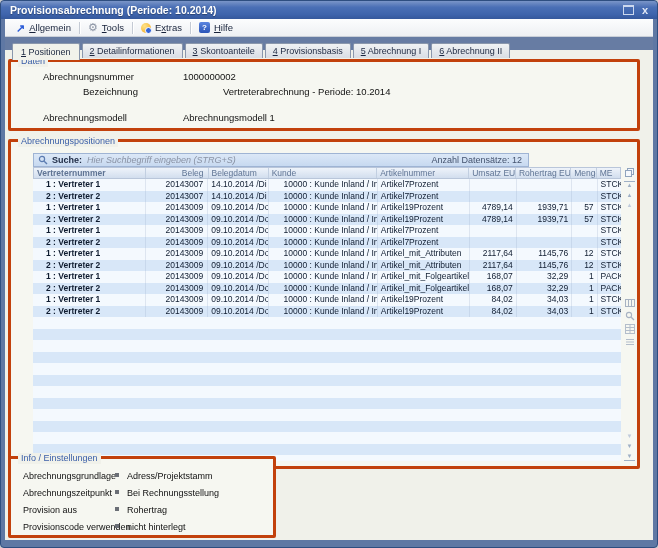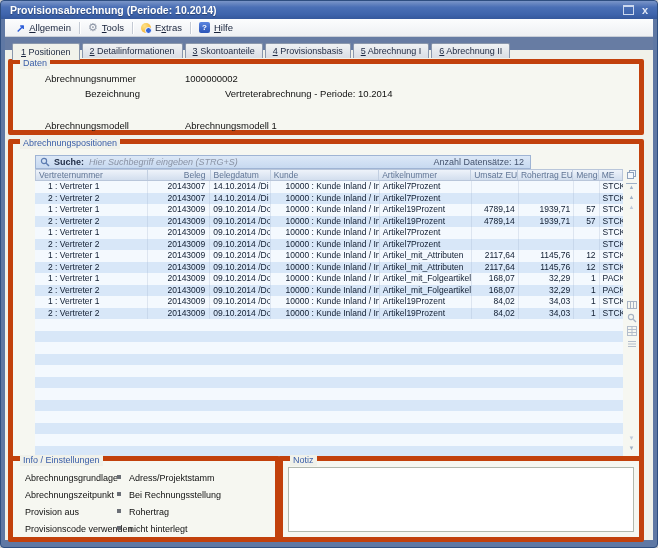--- a/index.html
+++ b/index.html
@@ -23,42 +23,42 @@
   .ic-ball:after{content:"";position:absolute;right:-1px;bottom:-1px;width:5px;height:5px;border-radius:50%;background:#3465d8;border:1px solid #fff;}
   .ic-help{width:11px;height:11px;background:linear-gradient(#5c85e0,#2b55b8);border-radius:2px;color:#fff;font-weight:bold;font-size:8px;display:flex;align-items:center;justify-content:center;}
 
   .tabband{position:absolute;top:18px;left:0;right:0;height:13px;background:#677ca3;}
   .page{position:absolute;top:31px;left:0;right:0;bottom:0;background:#f0f1ea;}
   .tabs{position:absolute;top:24px;left:7px;display:flex;align-items:flex-start;z-index:3;}
   .tab{font-size:9px;color:#1c2740;background:linear-gradient(#f0f2f4,#d9dde4);border:1px solid #8a97ac;border-bottom:none;padding:2px 7px;margin-right:2px;border-radius:2px 2px 0 0;height:10px;line-height:10px;cursor:default;}
   .tab.active{background:#f1f2eb;height:12px;line-height:12px;padding:2px 8px;}
   .u{text-decoration:underline;}
 
-  .group{position:absolute;border:5px solid #c2410c;border-radius:2px;background:#f6f7f1;}
+  .group{position:absolute;border:3px solid #c2410c;border-radius:2px;background:#f6f7f1;}
   .legend{position:absolute;top:-6px;left:7px;background:#f0f1ea;color:#3a5ea8;font-size:9px;line-height:11px;padding:0 3px;white-space:nowrap;}
 
   .g-daten{left:3px;top:40px;width:626px;height:66px;}
   .drow{position:absolute;left:32px;font-size:9.5px;color:#111;white-space:nowrap;}
   .drow .val{position:absolute;left:140px;}
 
   .g-pos{left:3px;top:120px;width:626px;height:324px;}
   .searchbar{position:absolute;left:22px;top:11px;width:496px;height:14px;box-sizing:border-box;background:linear-gradient(#dce8f7,#c7d9f0);border:1px solid #9fb4d4;display:flex;align-items:center;font-size:9px;}
   .searchbar .mag{margin:0 4px 0 4px;display:flex;}
   .s-label{font-weight:bold;color:#1d2a44;margin-right:5px;}
   .s-ph{font-style:italic;color:#8a93a5;}
   .s-count{margin-left:auto;color:#44536e;padding-right:6px;}
 
   .thead{position:absolute;left:22px;top:25px;width:588px;height:12px;display:flex;background:linear-gradient(#eef3fa,#d2deee);border:1px solid #b9c6da;box-sizing:border-box;}
   .th{font-size:8.5px;color:#5f7494;line-height:10px;box-sizing:border-box;border-right:1px solid #c2cfe1;padding-left:3px;overflow:hidden;white-space:nowrap;}
   .tbody{position:absolute;left:22px;top:37px;width:588px;height:282px;overflow:hidden;}
   .tr{display:flex;height:11.5px;align-items:flex-start;}
   .tbody .tr:nth-child(odd){background:#f4f9fe;}
   .tbody .tr:nth-child(even){background:#d8e7f8;}
   .c{font-size:8.5px;color:#0f1c30;box-sizing:border-box;border-right:1px solid rgba(150,170,200,.25);height:100%;line-height:11.5px;overflow:hidden;white-space:nowrap;}
-  .c1{width:116px;padding-left:13px;}
+  .c1{width:116px;padding-left:13px;font-weight:bold;}
   .c2{width:64px;text-align:right;padding-right:4px;}
   .c3{width:62px;padding-left:3px;}
   .c4{width:112px;padding-left:15px;}
   .c5{width:95px;padding-left:3px;}
   .c6{width:48px;text-align:right;padding-right:3px;}
   .c7{width:57px;text-align:right;padding-right:3px;}
   .c8{width:26px;text-align:right;padding-right:3px;}
   .c9{width:24px;padding-left:3px;border-right:none;}
   .th.c1{padding-left:3px;}
   .th.c4{padding-left:3px;}
@@ -130,21 +130,21 @@
     <div class="group g-daten">
       <span class="legend">Daten</span>
       <div class="drow" style="top:9px;">
         <span>Abrechnungsnummer</span>
         <span class="val">1000000002</span>
       </div>
       <div class="drow" style="top:24px;margin-left:40px;">
         <span>Bezeichnung</span>
         <span class="val">Vertreterabrechnung - Periode: 10.2014</span>
       </div>
-      <div class="drow" style="top:56px;">
+      <div class="drow" style="top:50px;">
         <span>Abrechnungsmodell</span>
         <span class="val">Abrechnungsmodell 1</span>
       </div>
     </div>
 
     <div class="group g-pos">
       <span class="legend">Abrechnungspositionen</span>
 
       <div class="searchbar">
         <span class="mag">
@@ -379,19 +379,15 @@
         <span class="bullet"></span>
         <span class="ival">Rohertrag</span>
       </div>
       <div class="irow" style="top:63px;">
         <span>Provisionscode verwenden</span>
         <span class="bullet"></span>
         <span class="ival">nicht hinterlegt</span>
       </div>
     </div>
 
-    <div class="group g-notiz">
-      <span class="legend">Notiz</span>
-      <div class="notizbox"></div>
-    </div>
 
   </div>
 </div>
 
 </body></html>

